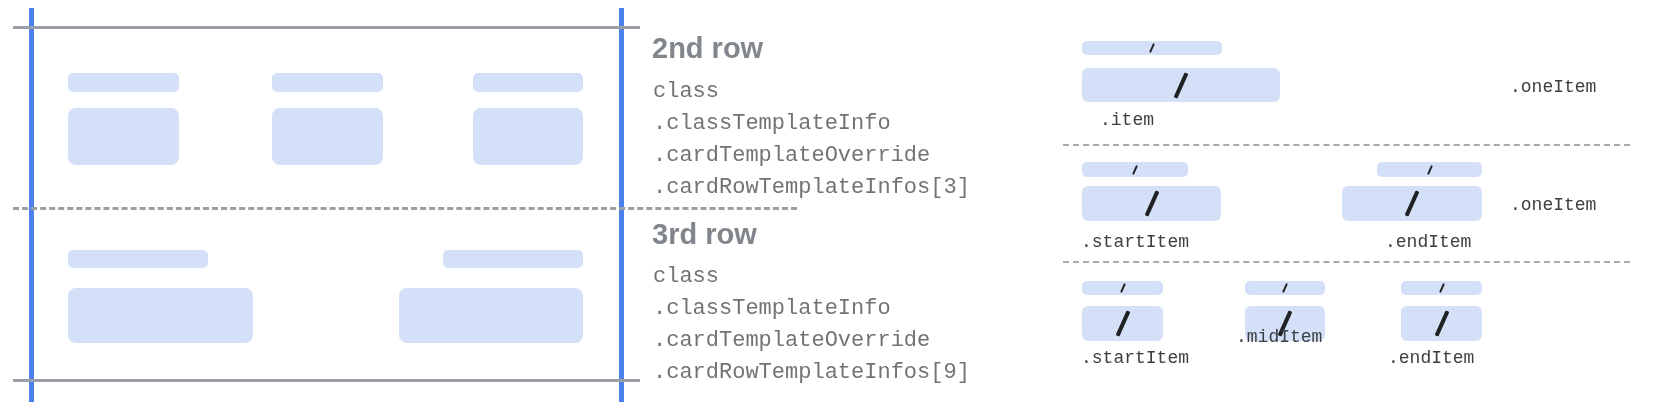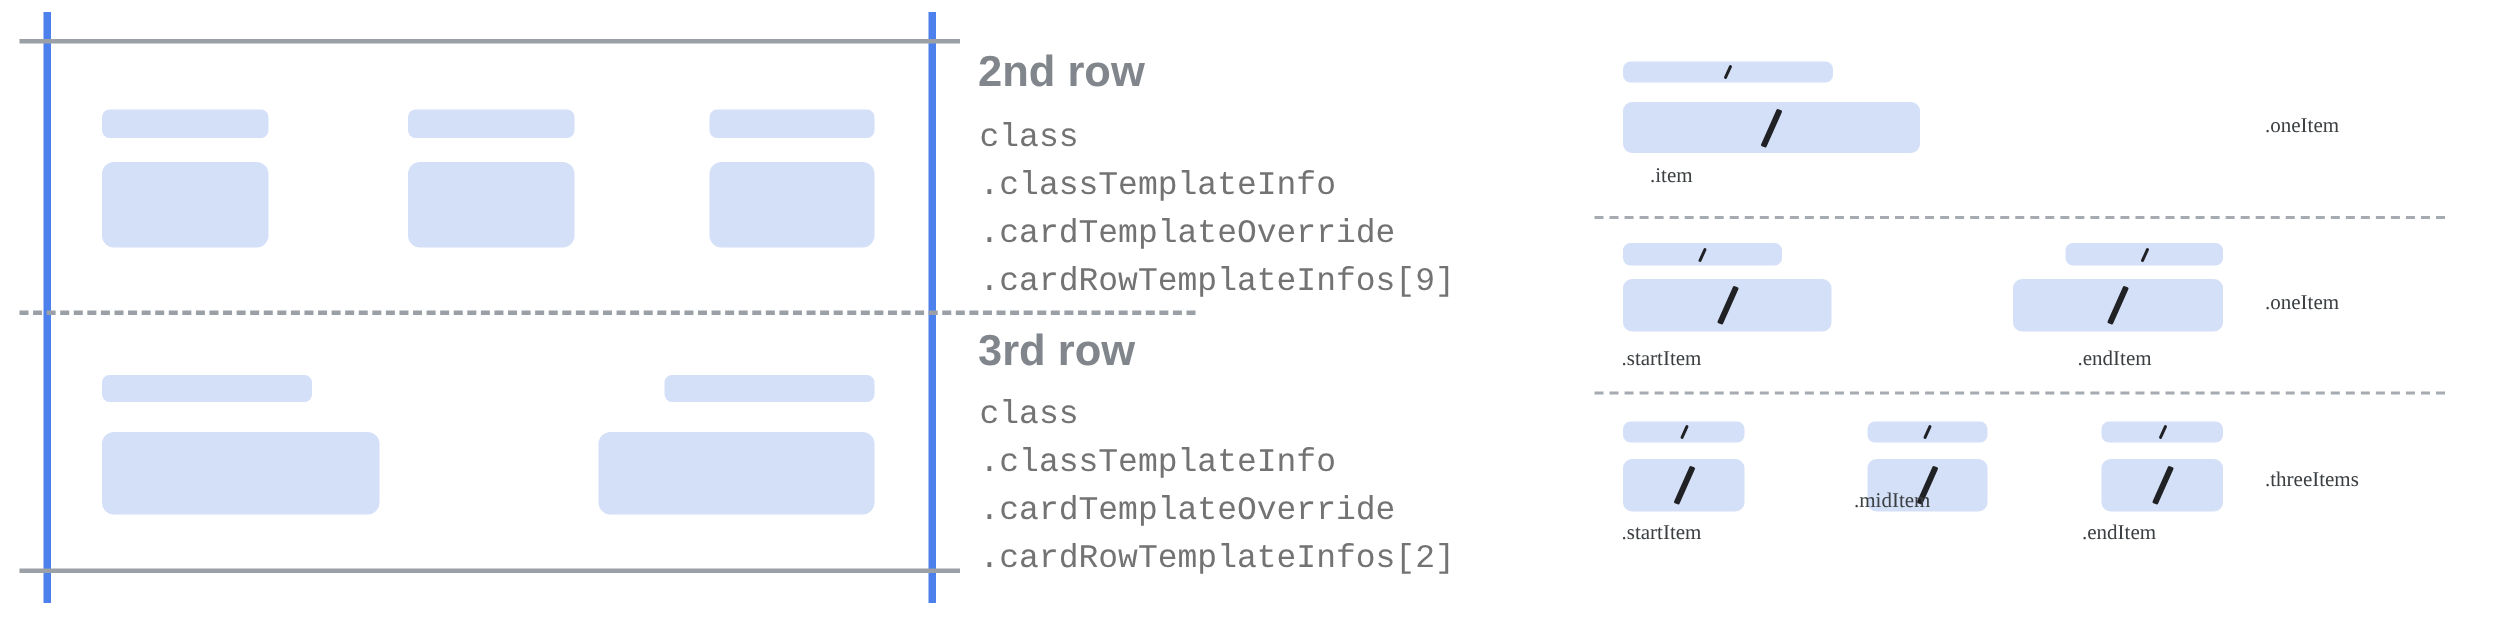--- a/index.html
+++ b/index.html
@@ -29,22 +29,22 @@
   .heading{
     position:absolute;color:#80868b;font-weight:bold;font-size:29px;line-height:1.1;
     font-family:"Liberation Sans","DejaVu Sans",sans-serif;
   }
   .code,.codeline{
     font-family:"Liberation Mono","DejaVu Sans Mono",monospace;
     color:#737373;font-size:22px;white-space:pre;
   }
   .codeblock{position:absolute;}
   .codeblock .codeline{display:block;line-height:32px;}
-  .label{position:absolute;font-family:Liberation Serif, serif;
-         color:#3c4043;font-size:14px;line-height:1;white-space:pre;}
+  .label{position:absolute;font-family:Liberation Mono, monospace;
+         color:#3c4043;font-size:18px;line-height:1;white-space:pre;}
 </style>
 </head>
 <body>
 
 <div id="stage">
 
   <div class="vline" style="left:29px;top:8px;height:394px;"></div>
   <div class="vline" style="left:619px;top:8px;height:394px;"></div>
   <div class="hline" style="left:13px;top:26px;width:627px;"></div>
   <div class="hline" style="left:13px;top:379px;width:627px;"></div>
@@ -60,29 +60,29 @@
   <div class="bar" style="left:68px;top:250px;width:140px;height:18px;"></div>
   <div class="bar" style="left:443px;top:250px;width:140px;height:18px;"></div>
   <div class="box" style="left:68px;top:288px;width:185px;height:55px;"></div>
   <div class="box" style="left:399px;top:288px;width:184px;height:55px;"></div>
 
   <div class="heading" style="left:652px;top:33px;">2nd row</div>
   <div class="codeblock" style="left:653px;top:76px;">
     <span class="codeline">class</span>
     <span class="codeline">.classTemplateInfo</span>
     <span class="codeline">.cardTemplateOverride</span>
-    <span class="codeline">.cardRowTemplateInfos[9]</span>
+    <span class="codeline">.cardRowTemplateInfos[3]</span>
   </div>
 
   <div class="heading" style="left:652px;top:219px;">3rd row</div>
   <div class="codeblock" style="left:653px;top:261px;">
     <span class="codeline">class</span>
     <span class="codeline">.classTemplateInfo</span>
     <span class="codeline">.cardTemplateOverride</span>
-    <span class="codeline">.cardRowTemplateInfos[2]</span>
+    <span class="codeline">.cardRowTemplateInfos[9]</span>
   </div>
 
   <div class="bar" style="left:1082px;top:41px;width:140px;height:14px;">
     <span class="slash small"></span>
   </div>
   <div class="bar" style="left:1082px;top:68px;width:198px;height:34px;border-radius:6px;">
     <span class="slash big"></span>
   </div>
   <div class="label" style="left:1100px;top:111px;">.item</div>
   <div class="label" style="left:1510px;top:78px;">.oneItem</div>
@@ -121,15 +121,14 @@
   </div>
   <div class="bar" style="left:1245px;top:306px;width:80px;height:35px;border-radius:6px;">
     <span class="slash big"></span>
   </div>
   <div class="bar" style="left:1401px;top:306px;width:81px;height:35px;border-radius:6px;">
     <span class="slash big"></span>
   </div>
   <div class="label" style="left:1081px;top:349px;">.startItem</div>
   <div class="label" style="left:1236px;top:328px;">.midItem</div>
   <div class="label" style="left:1388px;top:349px;">.endItem</div>
-  <div class="label" style="left:1510px;top:314px;">.threeItems</div>
 
 </div>
 
 </body></html>

